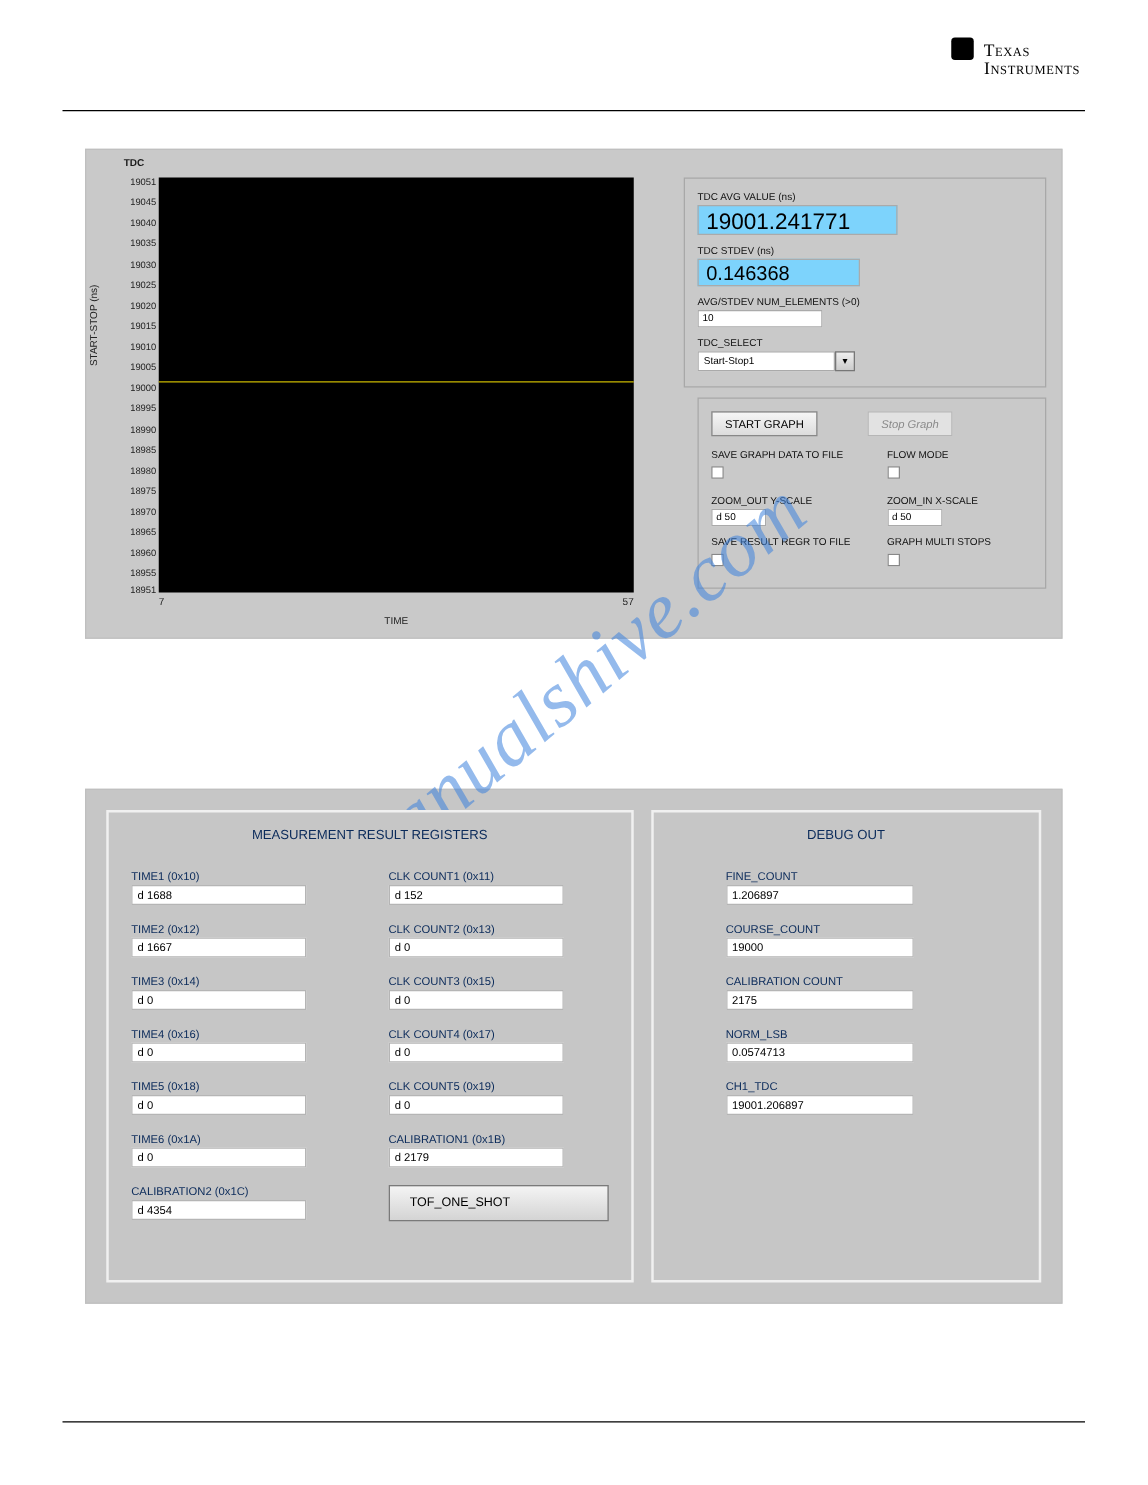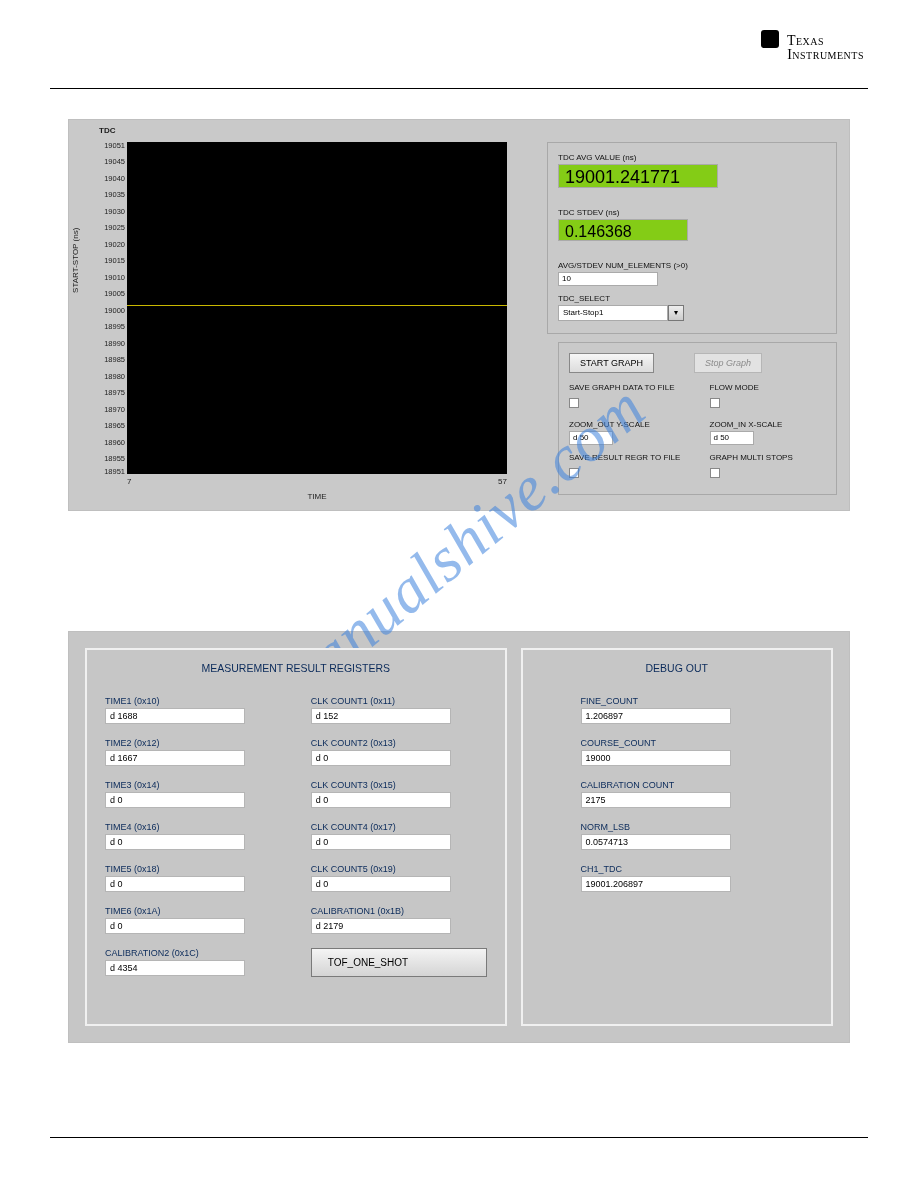--- a/index.html
+++ b/index.html
@@ -159,26 +159,26 @@
     padding: 10px 10px 12px 10px;
     margin-bottom: 8px;
     position: relative;
   }
   .fld-label {
     font-size: 8px;
     color: #111;
     margin-bottom: 2px;
   }
   .big-readout {
-    background: #84cc16;
+    background: #7dd3fc;
     border: 1px solid #aaa;
     font-size: 18px;
     font-weight: 400;
     padding: 2px 6px;
-    margin-bottom: 20px;
+    margin-bottom: 8px;
     width: 160px;
     height: 24px;
     line-height: 20px;
   }
   .big-readout.small { font-size: 16px; width: 130px; height: 22px; }
   .small-input {
     background: #fff;
     border: 1px solid #aaa;
     font-size: 8px;
     padding: 1px 3px;

